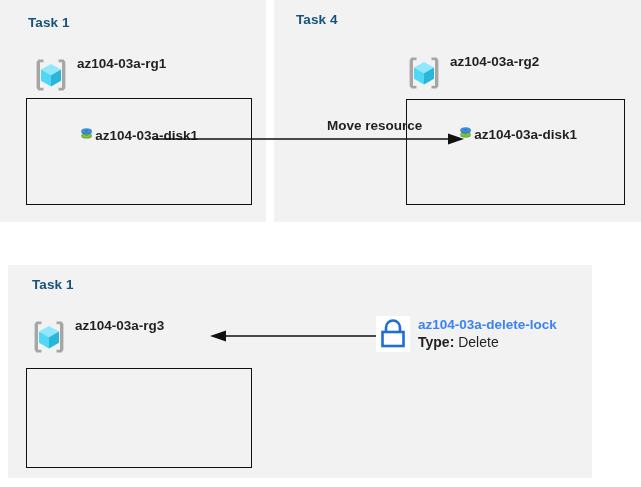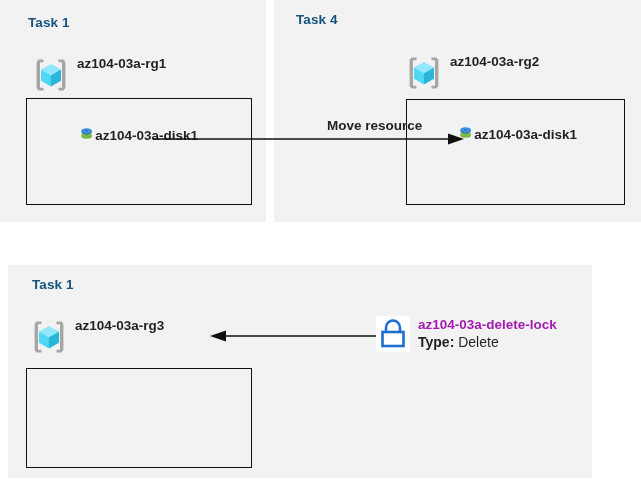--- a/index.html
+++ b/index.html
@@ -109,21 +109,21 @@
     left: 376px; top: 316px;
     display: flex;
     align-items: flex-start;
     white-space: nowrap;
   }
   .lock-icon { width: 34px; height: 36px; display: block; flex: 0 0 auto; background:#ffffff; }
   .lock-text { margin-left: 8px; margin-top: 1px; }
   .lock-name {
     font-size: 13.5px;
     font-weight: bold;
-    color: #a21caf;
+    color: #3b82f6;
     display: block;
     line-height: 1.2;
   }
   .lock-type-line {
     font-size: 14px;
     color: #231f20;
     display: block;
     line-height: 1.25;
     margin-top: 1px;
   }

